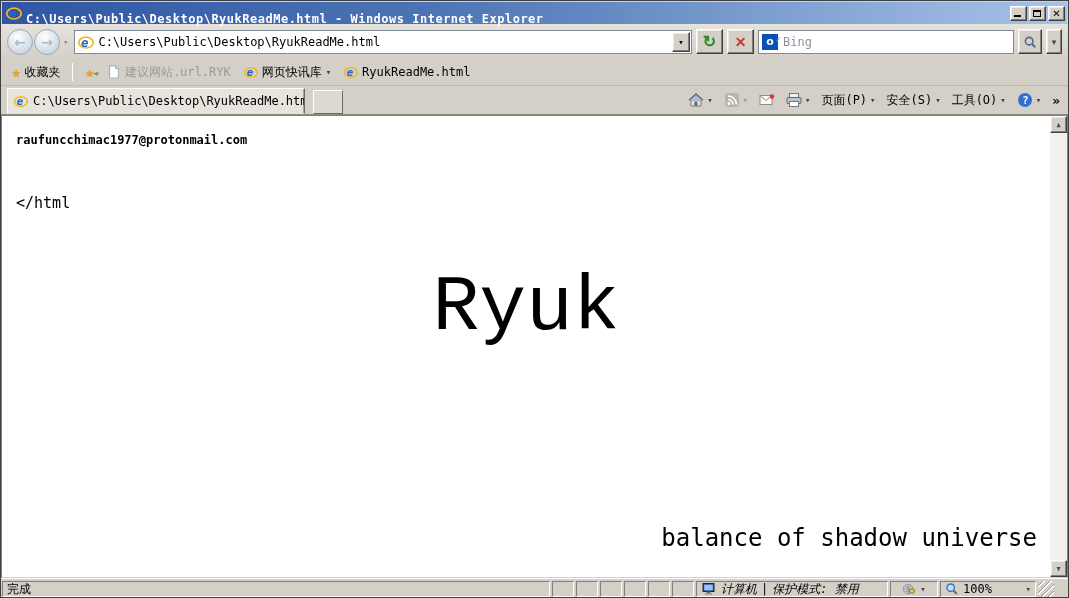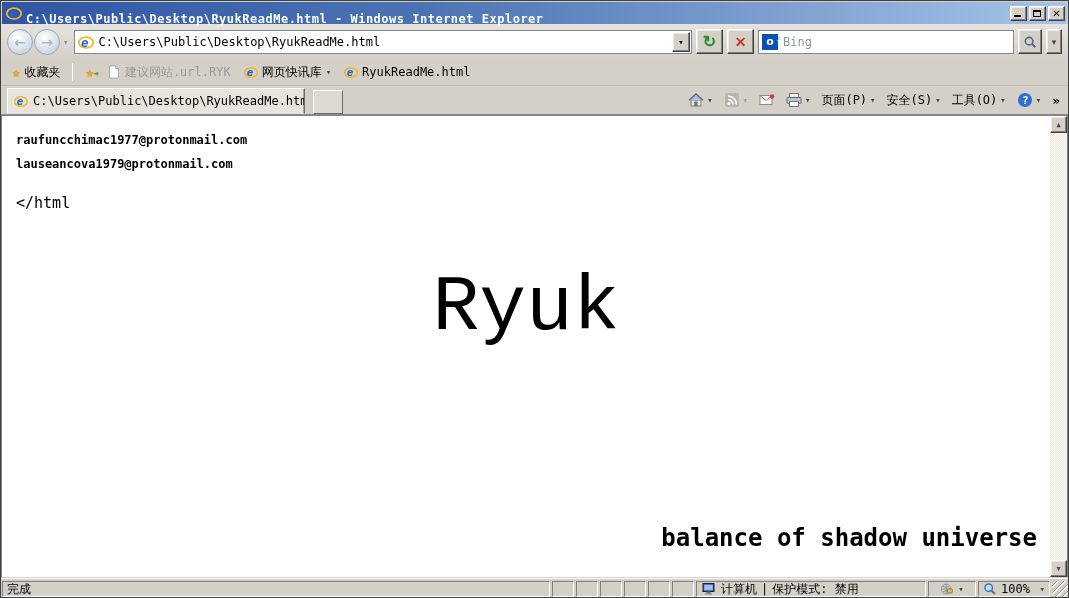--- a/index.html
+++ b/index.html
@@ -86,40 +86,40 @@
   .overflow-chev { font-weight:bold; font-size:13px; padding:0 4px; }
 
   
   .content { position:relative; height:463px; background:#fff;
              border:1px solid; border-color:#828282 #828282 #d4d0c8 #828282; }
   .emails { position:absolute; left:14px; top:12px; font-weight:bold; font-size:12px;
             line-height:24px; letter-spacing:0px; }
   .code-fragment { position:absolute; left:14px; top:78px; font-size:15px; }
   .ryuk-title { position:absolute; left:0; right:17px; top:150px; text-align:center;
                 font-family:Liberation Mono, monospace; font-size:78px; line-height:1.1; }
-  .tagline { position:absolute; right:30px; top:408px; font-weight:bold; font-size:24px;text-align:right; }
+  .tagline { position:absolute; right:30px; top:408px; font-weight:normal; font-size:24px;text-align:right; }
 
   
   .scrollbar { position:absolute; top:0; right:0; width:17px; height:461px;
                background-image:conic-gradient(#eceae5 90deg,#f8f7f4 90deg 180deg,#eceae5 180deg 270deg,#f8f7f4 270deg);
                background-size:2px 2px; }
   .scroll-btn { position:absolute; left:0; width:17px; height:17px; display:flex; align-items:center;
                 justify-content:center; font-size:7px; color:#4a4a4a; }
   .scroll-btn.up { top:0; }
   .scroll-btn.down { bottom:0; }
 
   
-  .statusbar { height:21px; display:flex; align-items:stretch; gap:2px; padding:2px 0 2px 1px;
+  .statusbar { height:21px; display:flex; align-items:stretch; gap:2px; padding:2px 14px 2px 1px;
                background:#d4d0c8; border-top:1px solid #fff; }
   .pane { display:flex; align-items:center; padding:0 4px; gap:4px; white-space:nowrap; overflow:hidden; }
   .pane.main { width:548px; }
   .pane.mini { width:22px; padding:0; }
-  .pane.zone { flex:1; }
+  .pane.zone { flex:1;font-style:italic; }
   .pane.sec { width:48px; justify-content:center; }
-  .pane.zoom { width:72px; }
+  .pane.zoom { width:96px; }
   .grip { width:16px; background:
           repeating-linear-gradient(135deg, transparent 0 3px, #9a958c 3px 4px, #fff 4px 5px); }
 
   .icon16 { width:16px; height:16px; flex:none; display:inline-block; }
   .icon14 { width:14px; height:14px; flex:none; display:inline-block; }
 </style>
 </head>
 <body>
 
 <div class="window">
@@ -306,21 +306,20 @@
         </span>
         <span class="drop">▾</span>
       </div>
       <span class="overflow-chev">»</span>
     </div>
   </div>
 
   <div class="content">
     <div class="emails">
       <div>raufuncchimac1977@protonmail.com</div>
-      <div>lauseancova1979@protonmail.com</div>
     </div>
     <div class="code-fragment">&lt;/html</div>
     <div class="ryuk-title">Ryuk</div>
     <div class="tagline">balance of shadow universe</div>
 
     <div class="scrollbar">
       <span class="scroll-btn up raised">
           <span>▲</span>
         </span>
       <span class="scroll-btn down raised">

